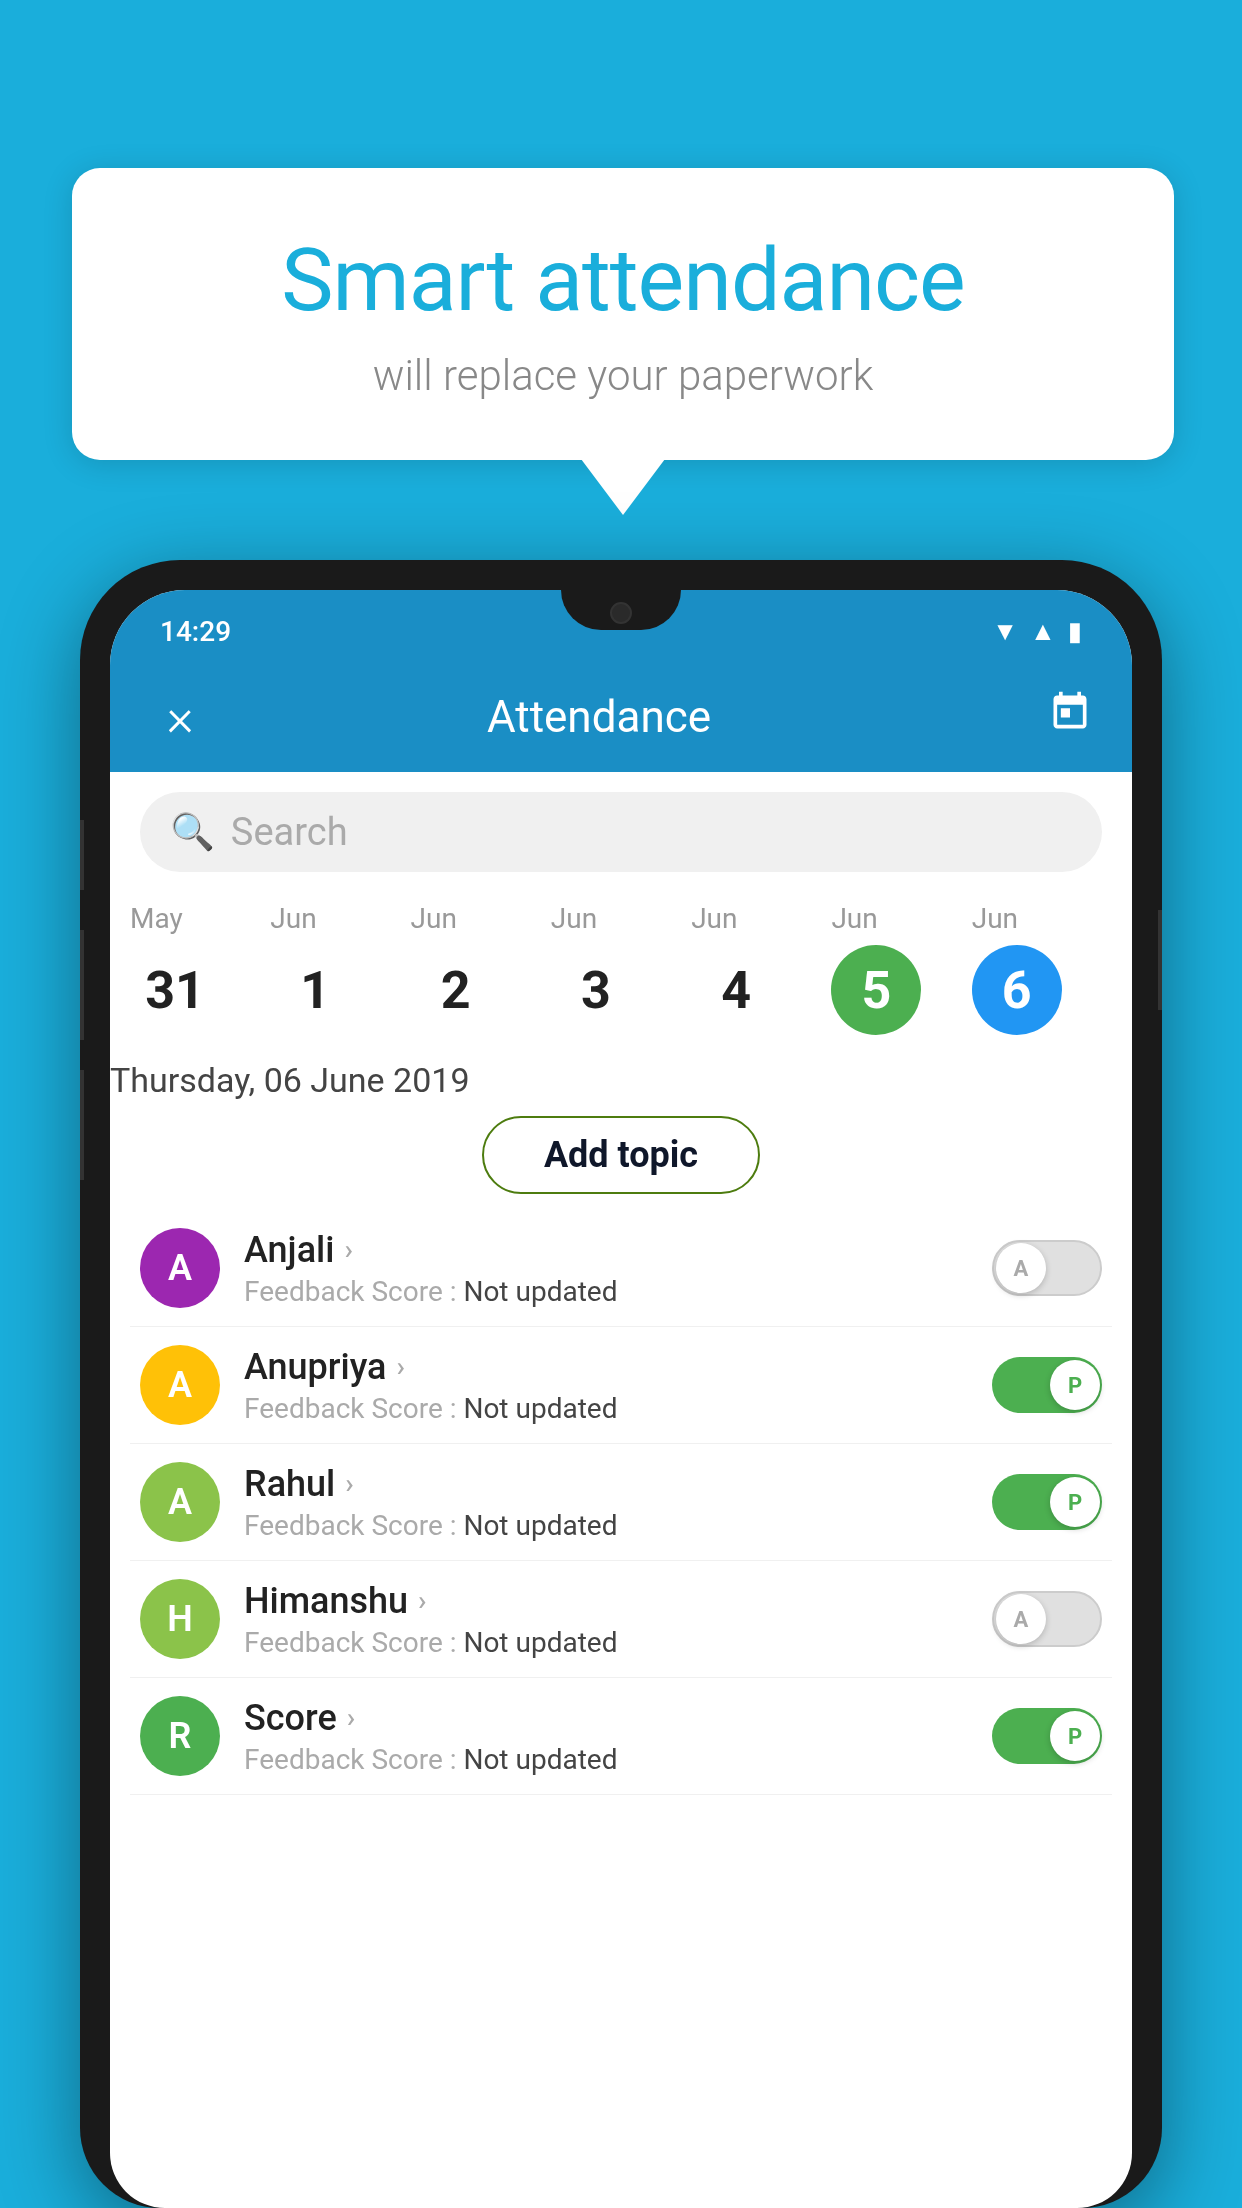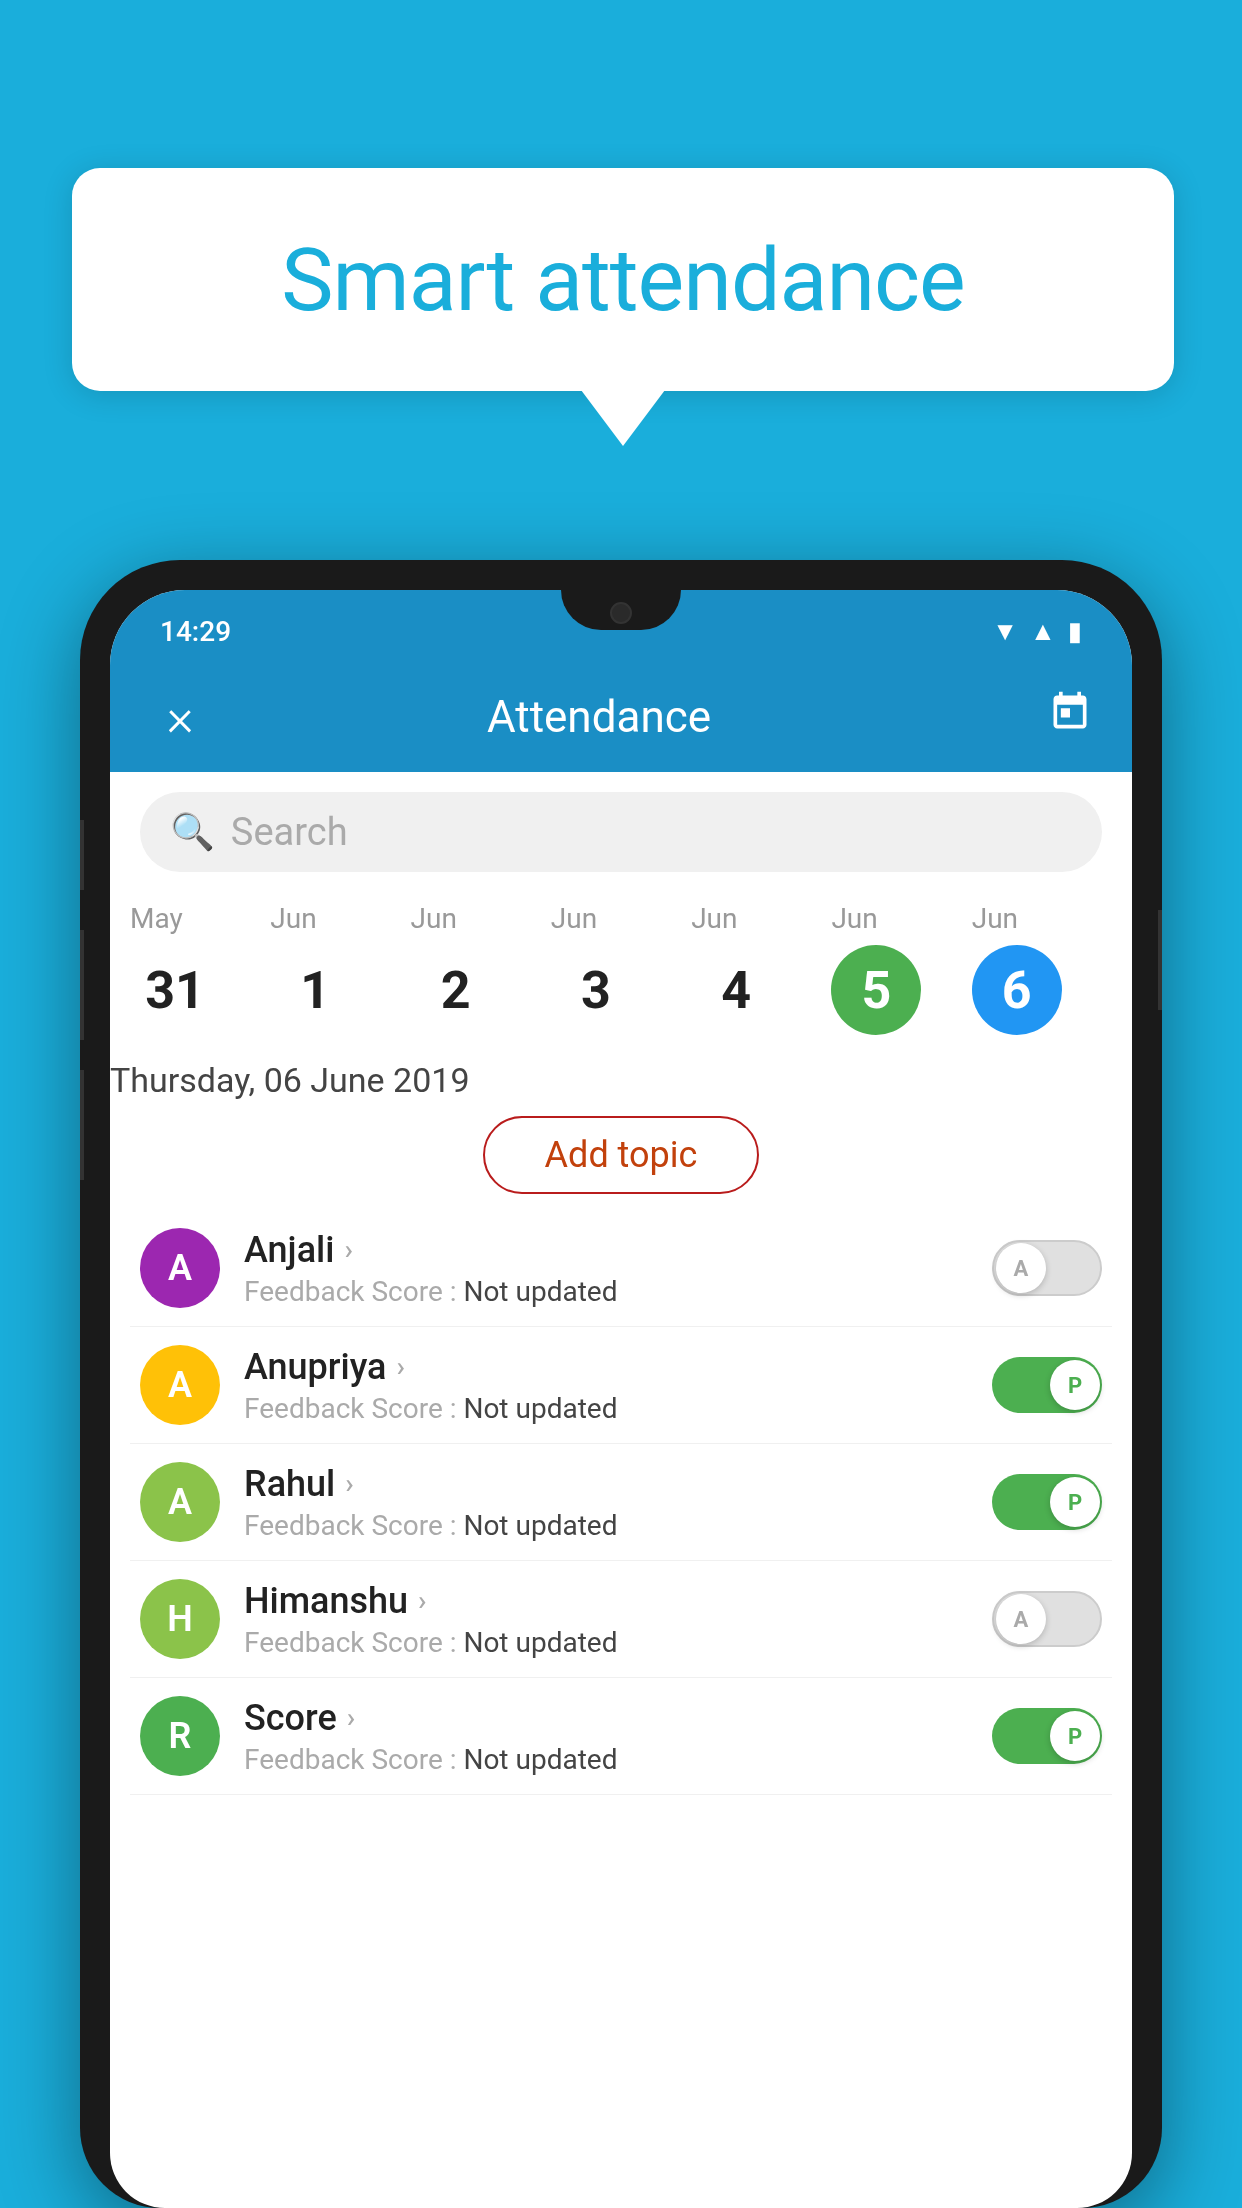--- a/index.html
+++ b/index.html
@@ -220,29 +220,30 @@
     .date-label {
       color: #444;
       font-size: 34px;
       margin: 20px 0 10px;
     }
 
     
     .add-topic-btn {
       display: block;
       margin: 16px auto;
-      border: 2px solid #b91c1c;
+      border: 2px solid #4d7c0f;
       border-radius: 50px;
       background: white;
-      color: #c2410c;
+      color: #0f172a;
       font-size: 36px;
       padding: 16px 60px;
       cursor: pointer;
       text-align: center;
       width: fit-content;
+      font-weight: bold;
     }
 
     
     .avg-feedback {
       text-align: center;
       color: #777;
       font-size: 32px;
       margin: 10px 0 20px;
     }
     .avg-feedback span {
@@ -372,20 +373,21 @@
       height: 110px;
       background: #333;
       border-radius: 6px 0 0 6px;
     }
   </style>
 </head>
 <body>
 
 <div class="speech-bubble">
   <div class="bubble-title">Smart attendance</div>
+  <div class="bubble-subtitle">will replace your paperwork</div>
 </div>
 
 <div class="phone-frame">
 
   <div class="side-btn-right"></div>
   <div class="side-btn-left-1"></div>
   <div class="side-btn-left-2"></div>
   <div class="side-btn-left-3"></div>
 
   <div class="phone-screen">

